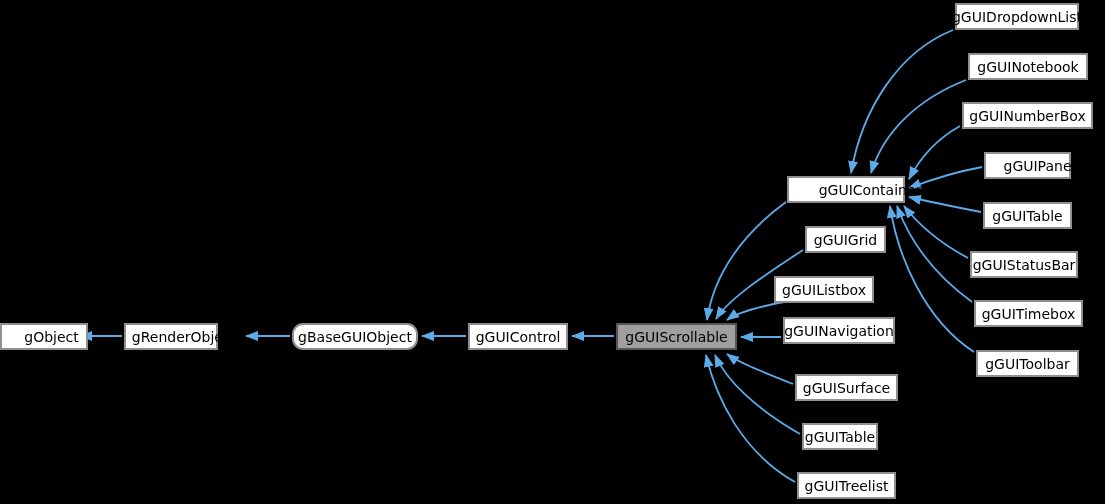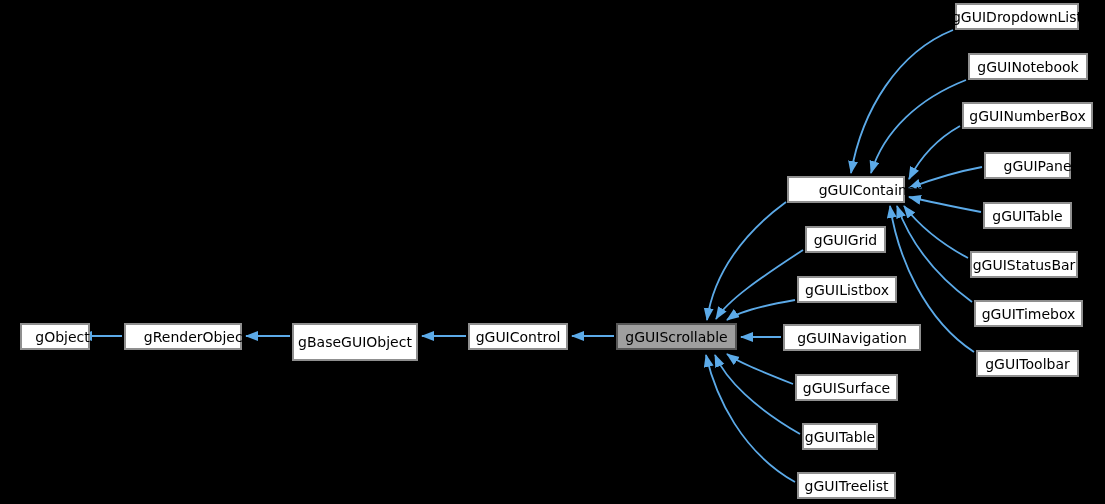--- a/index.html
+++ b/index.html
@@ -67,45 +67,45 @@
         <path d="M966,80 C920,98 884,130 871,173" fill="none" stroke="#5caae8" stroke-width="1.8" marker-end="url(#arrowhead)"></path>
         <path d="M960,126 C935,140 920,158 909,179" fill="none" stroke="#5caae8" stroke-width="1.8" marker-end="url(#arrowhead)"></path>
         <path d="M982,167 C955,172 930,180 909,188" fill="none" stroke="#5caae8" stroke-width="1.8" marker-end="url(#arrowhead)"></path>
         <path d="M981,212 C950,206 930,202 909,197" fill="none" stroke="#5caae8" stroke-width="1.8" marker-end="url(#arrowhead)"></path>
         <path d="M968,258 C938,242 918,224 904,206" fill="none" stroke="#5caae8" stroke-width="1.8" marker-end="url(#arrowhead)"></path>
         <path d="M972,302 C935,275 910,242 897,206" fill="none" stroke="#5caae8" stroke-width="1.8" marker-end="url(#arrowhead)"></path>
         <path d="M974,352 C925,320 898,258 890,206" fill="none" stroke="#5caae8" stroke-width="1.8" marker-end="url(#arrowhead)"></path>
       </g>
   </svg>
   <div id="nodes">
-      <div class="node" style="left: 20px; top: 323px; width: 70px; height: 27px; padding-left: 15px;">
+      <div class="node" style="left: 0; top: 323px; width: 88px; height: 27px; padding-left: 15px;">
         <span>gObject</span>
       </div>
-      <div class="node" style="left: 124px; top: 323px; width: 118px; height: 27px; padding-left: 26px;">
+      <div class="node" style="left: 124px; top: 323px; width: 94px; height: 27px; padding-left: 26px;">
         <span>gRenderObject</span>
       </div>
-      <div class="node" style="left: 292px; top: 323px; width: 126px; height: 38px;">
+      <div class="node" style="left: 292px; top: 323px; width: 126px; height: 27px; border-radius: 11px;">
         <span>gBaseGUIObject</span>
       </div>
       <div class="node" style="left: 468px; top: 323px; width: 100px; height: 27px; align-items: center;">
         <span>gGUIControl</span>
       </div>
       <div class="node highlight" style="left: 616px; top: 323px; width: 121px; height: 27px;">
         <span>gGUIScrollable</span>
       </div>
       <div class="node" style="left: 787px; top: 176px; width: 118px; height: 27px; padding-left: 48px;">
         <span>gGUIContainer</span>
       </div>
       <div class="node" style="left: 805px; top: 226px; width: 81px; height: 27px;">
         <span>gGUIGrid</span>
       </div>
-      <div class="node" style="left: 797px; top: 276px; width: 100px; height: 27px;">
+      <div class="node" style="left: 774px; top: 276px; width: 100px; height: 27px;">
         <span>gGUIListbox</span>
       </div>
-      <div class="node" style="left: 783px; top: 324px; width: 138px; height: 27px; justify-content: center;">
+      <div class="node" style="left: 783px; top: 317px; width: 112px; height: 27px; justify-content: center;">
         <span>gGUINavigation</span>
       </div>
       <div class="node" style="left: 795px; top: 374px; width: 103px; height: 27px;">
         <span>gGUISurface</span>
       </div>
       <div class="node" style="left: 802px; top: 423px; width: 76px; height: 27px;">
         <span>gGUITable</span>
       </div>
       <div class="node" style="left: 797px; top: 472px; width: 99px; height: 27px; align-items: center;">
         <span>gGUITreelist</span>

